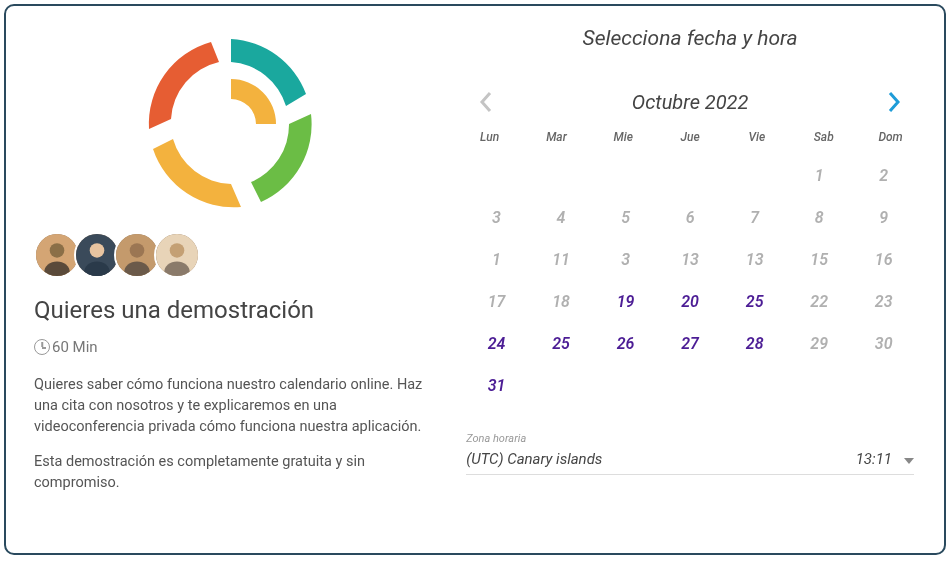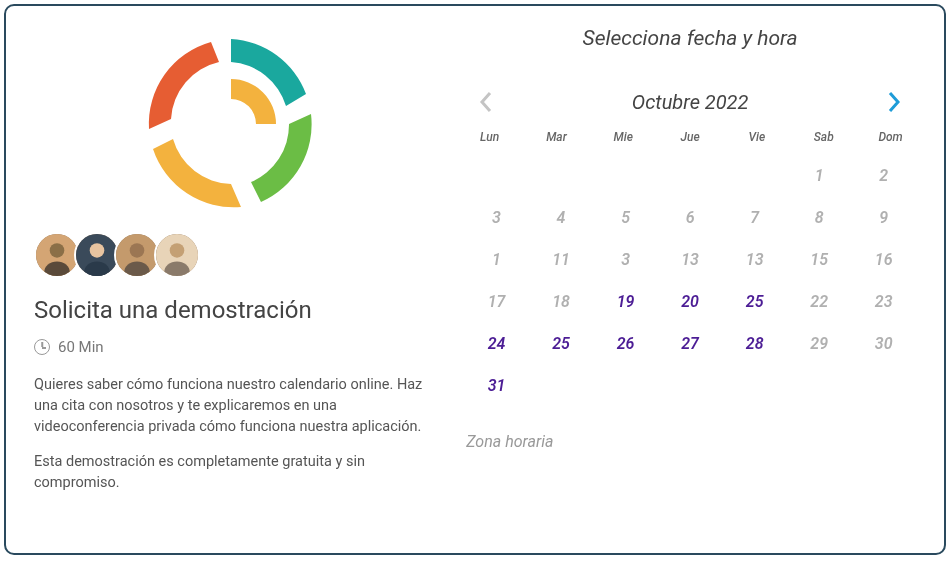--- a/index.html
+++ b/index.html
@@ -55,21 +55,21 @@
     .avatar svg { width: 100%; height: 100%; }
     .title {
       font-size: 24px;
       color: #444;
       font-weight: 400;
       margin-bottom: 14px;
     }
     .duration {
       display: flex;
       align-items: center;
-      gap: 8px;
+      gap: 2px;
       color: #777;
       font-size: 15px;
       margin-bottom: 18px;
     }
     .clock-icon {
       width: 16px;
       height: 16px;
       border: 1.5px solid #999;
       border-radius: 50%;
       position: relative;
@@ -160,21 +160,21 @@
     .cal-cell.disabled { color: #b0b0b0; }
     .cal-cell.available {
       color: #4c1d95;
       cursor: pointer;
       border-radius: 50%;
     }
     .timezone-section {
       margin-top: 28px;
     }
     .tz-label {
-      font-size: 16px;
+      font-size: 11px;
       color: #999;
       margin-bottom: 4px;
     }
     .tz-row {
       display: flex;
       align-items: center;
       justify-content: space-between;
       border-bottom: 1px solid #ddd;
       padding-bottom: 6px;
     }
@@ -234,21 +234,21 @@
           </svg>
         </div>
       <div class="avatar">
           <svg viewBox="0 0 46 46">
             <rect width="46" height="46" fill="#e8d4b8"></rect>
             <circle cx="23" cy="18" r="8" fill="#c4a074"></circle>
             <ellipse cx="23" cy="42" rx="14" ry="12" fill="#8a7a6a"></ellipse>
           </svg>
         </div>
     </div>
-    <h1 class="title">Solicita una demostración</h1>
+    <h1 class="title">Quieres una demostración</h1>
     <div class="duration">
       <span class="clock-icon"></span>
       <span>60 Min</span>
     </div>
     <div class="description">
       <p>Quieres saber cómo funciona nuestro calendario online. Haz una cita con nosotros y te explicaremos en una videoconferencia privada cómo funciona nuestra aplicación.</p>
       <p>Esta demostración es completamente gratuita y sin compromiso.</p>
     </div>
   </div>
 
@@ -311,15 +311,24 @@
           <div class="cal-cell available">26</div>
           <div class="cal-cell available">27</div>
           <div class="cal-cell available">28</div>
           <div class="cal-cell disabled">29</div>
           <div class="cal-cell disabled">30</div>
           <div class="cal-cell available">31</div>
         </div>
     </div>
     <div class="timezone-section">
       <div class="tz-label">Zona horaria</div>
+      <div class="tz-row">
+        <span class="tz-value">(UTC) Canary islands</span>
+        <div class="tz-right">
+          <span class="tz-time">13:11</span>
+          <span class="dropdown-icon"><svg viewBox="0 0 10 6">
+                <polygon points="0,0 10,0 5,6"></polygon>
+              </svg></span>
+        </div>
+      </div>
     </div>
   </div>
 </div>
 
 </body></html>

